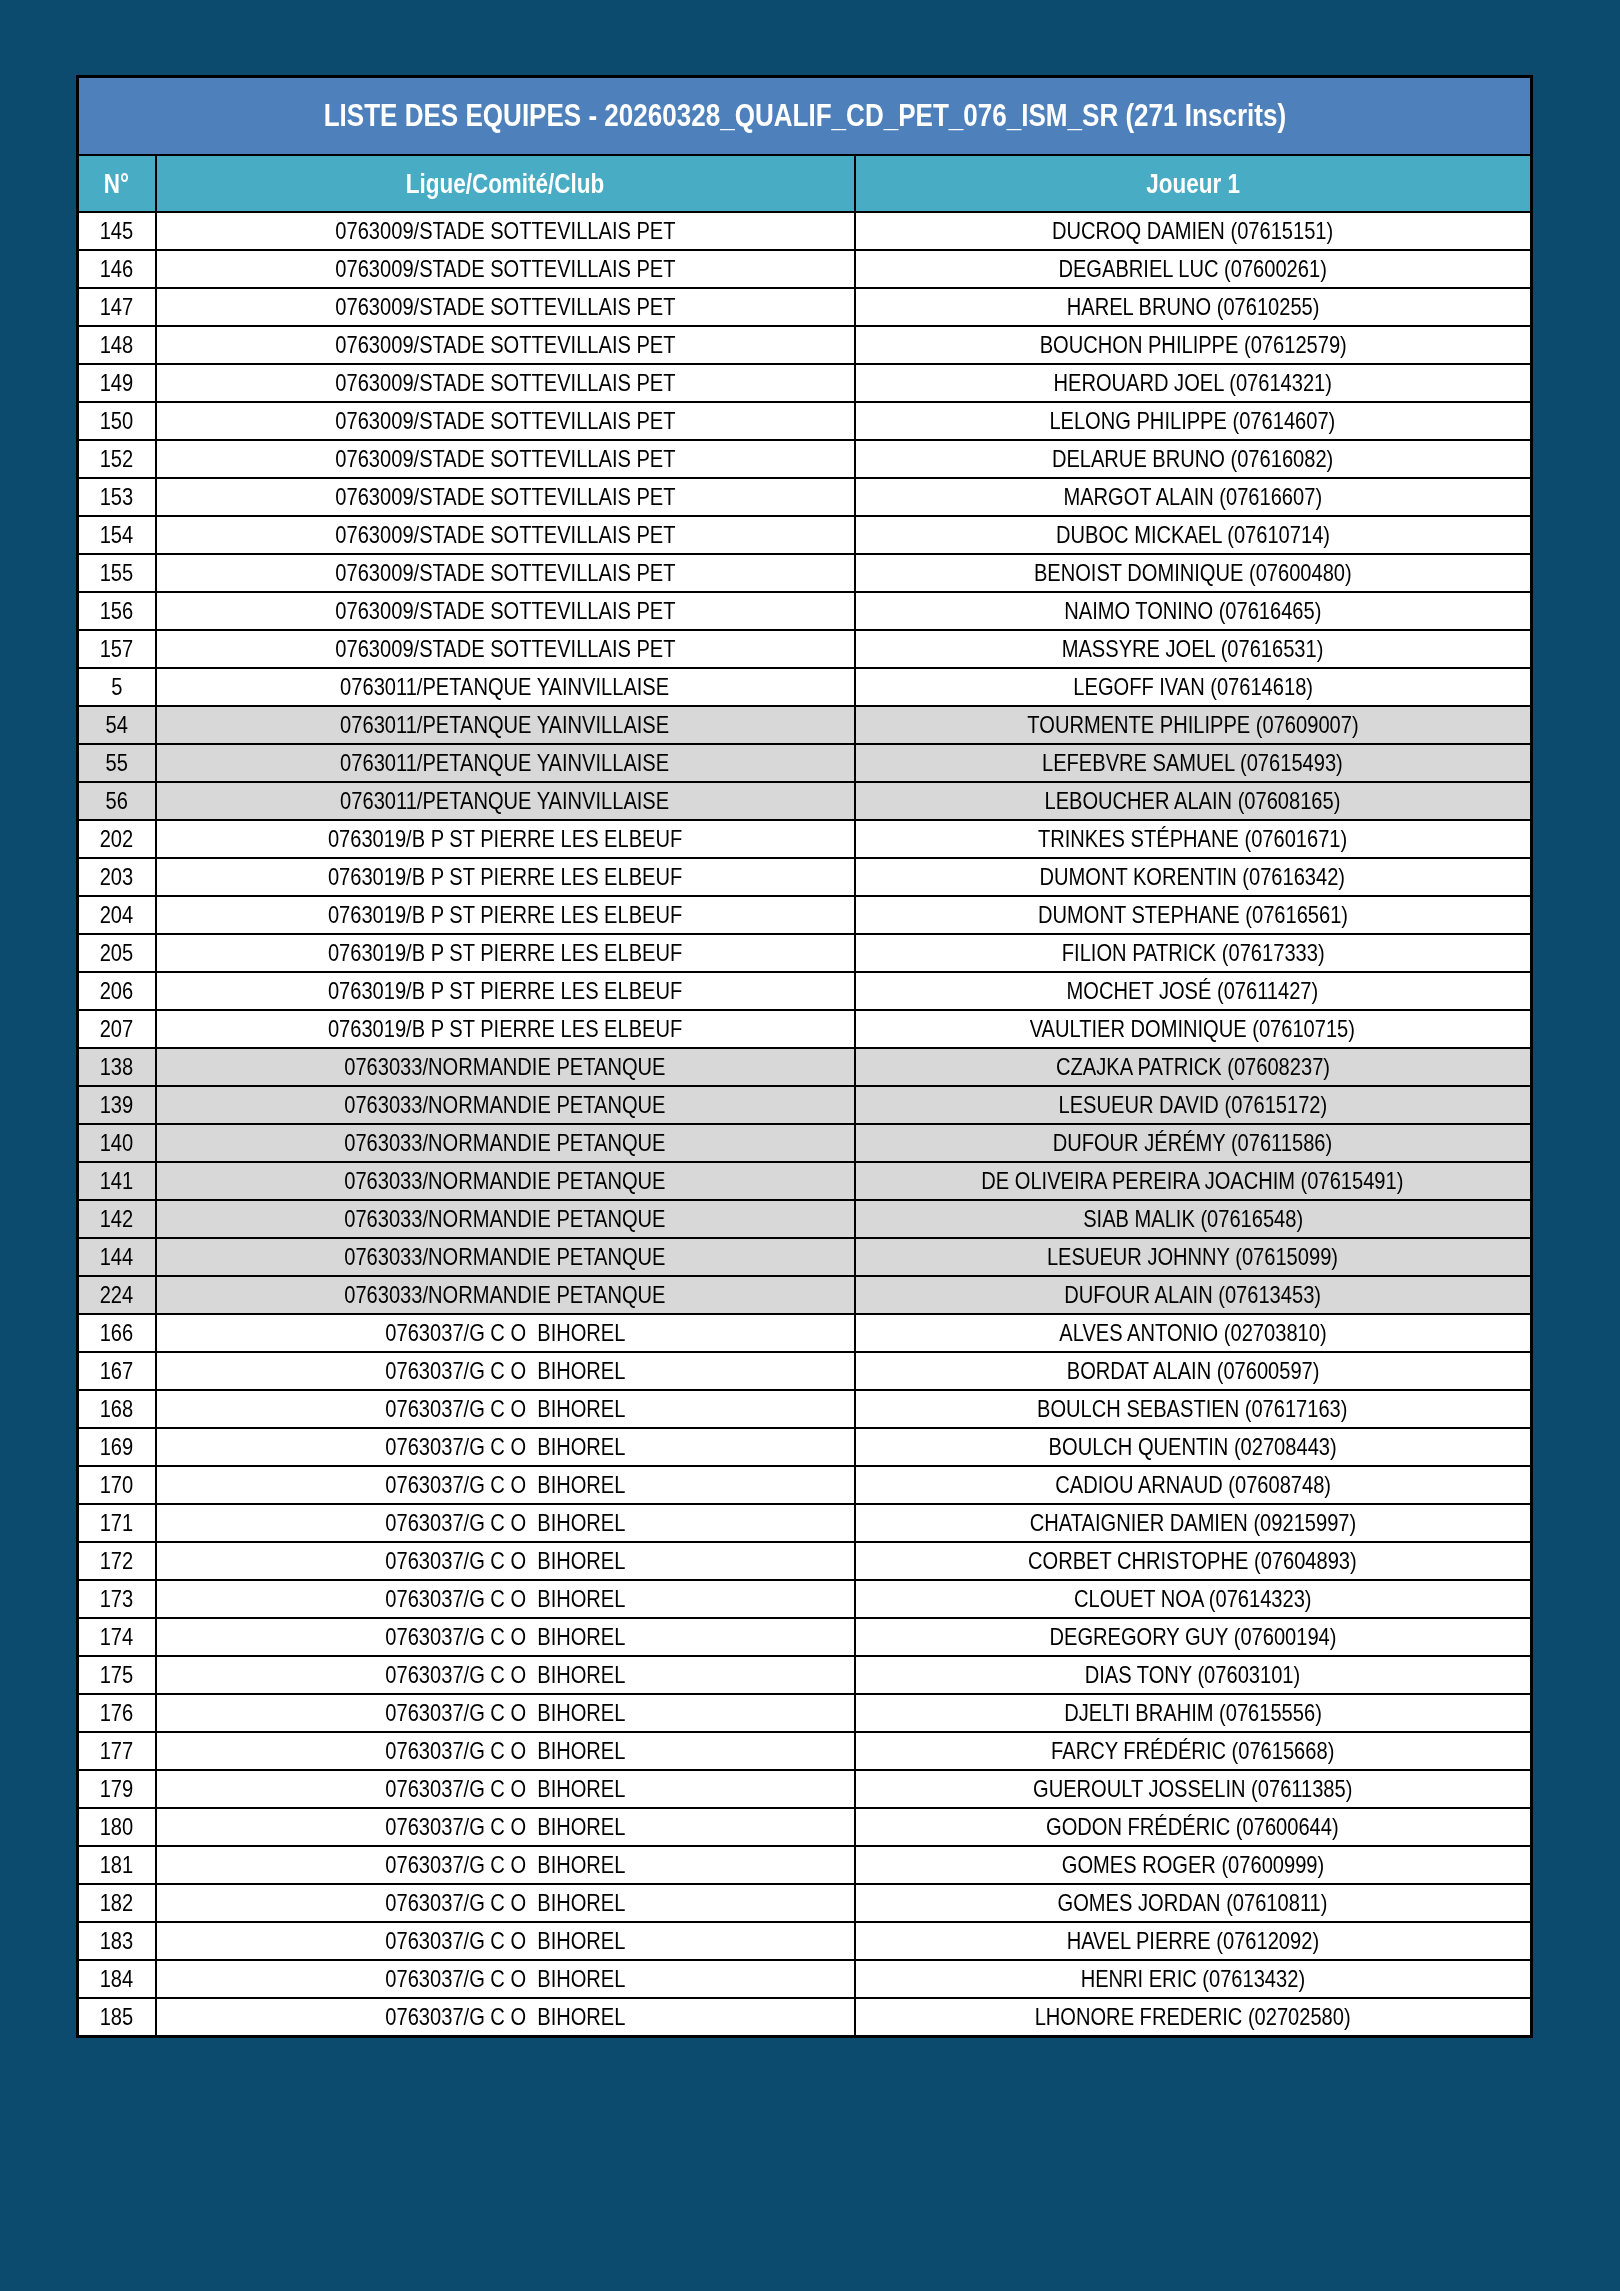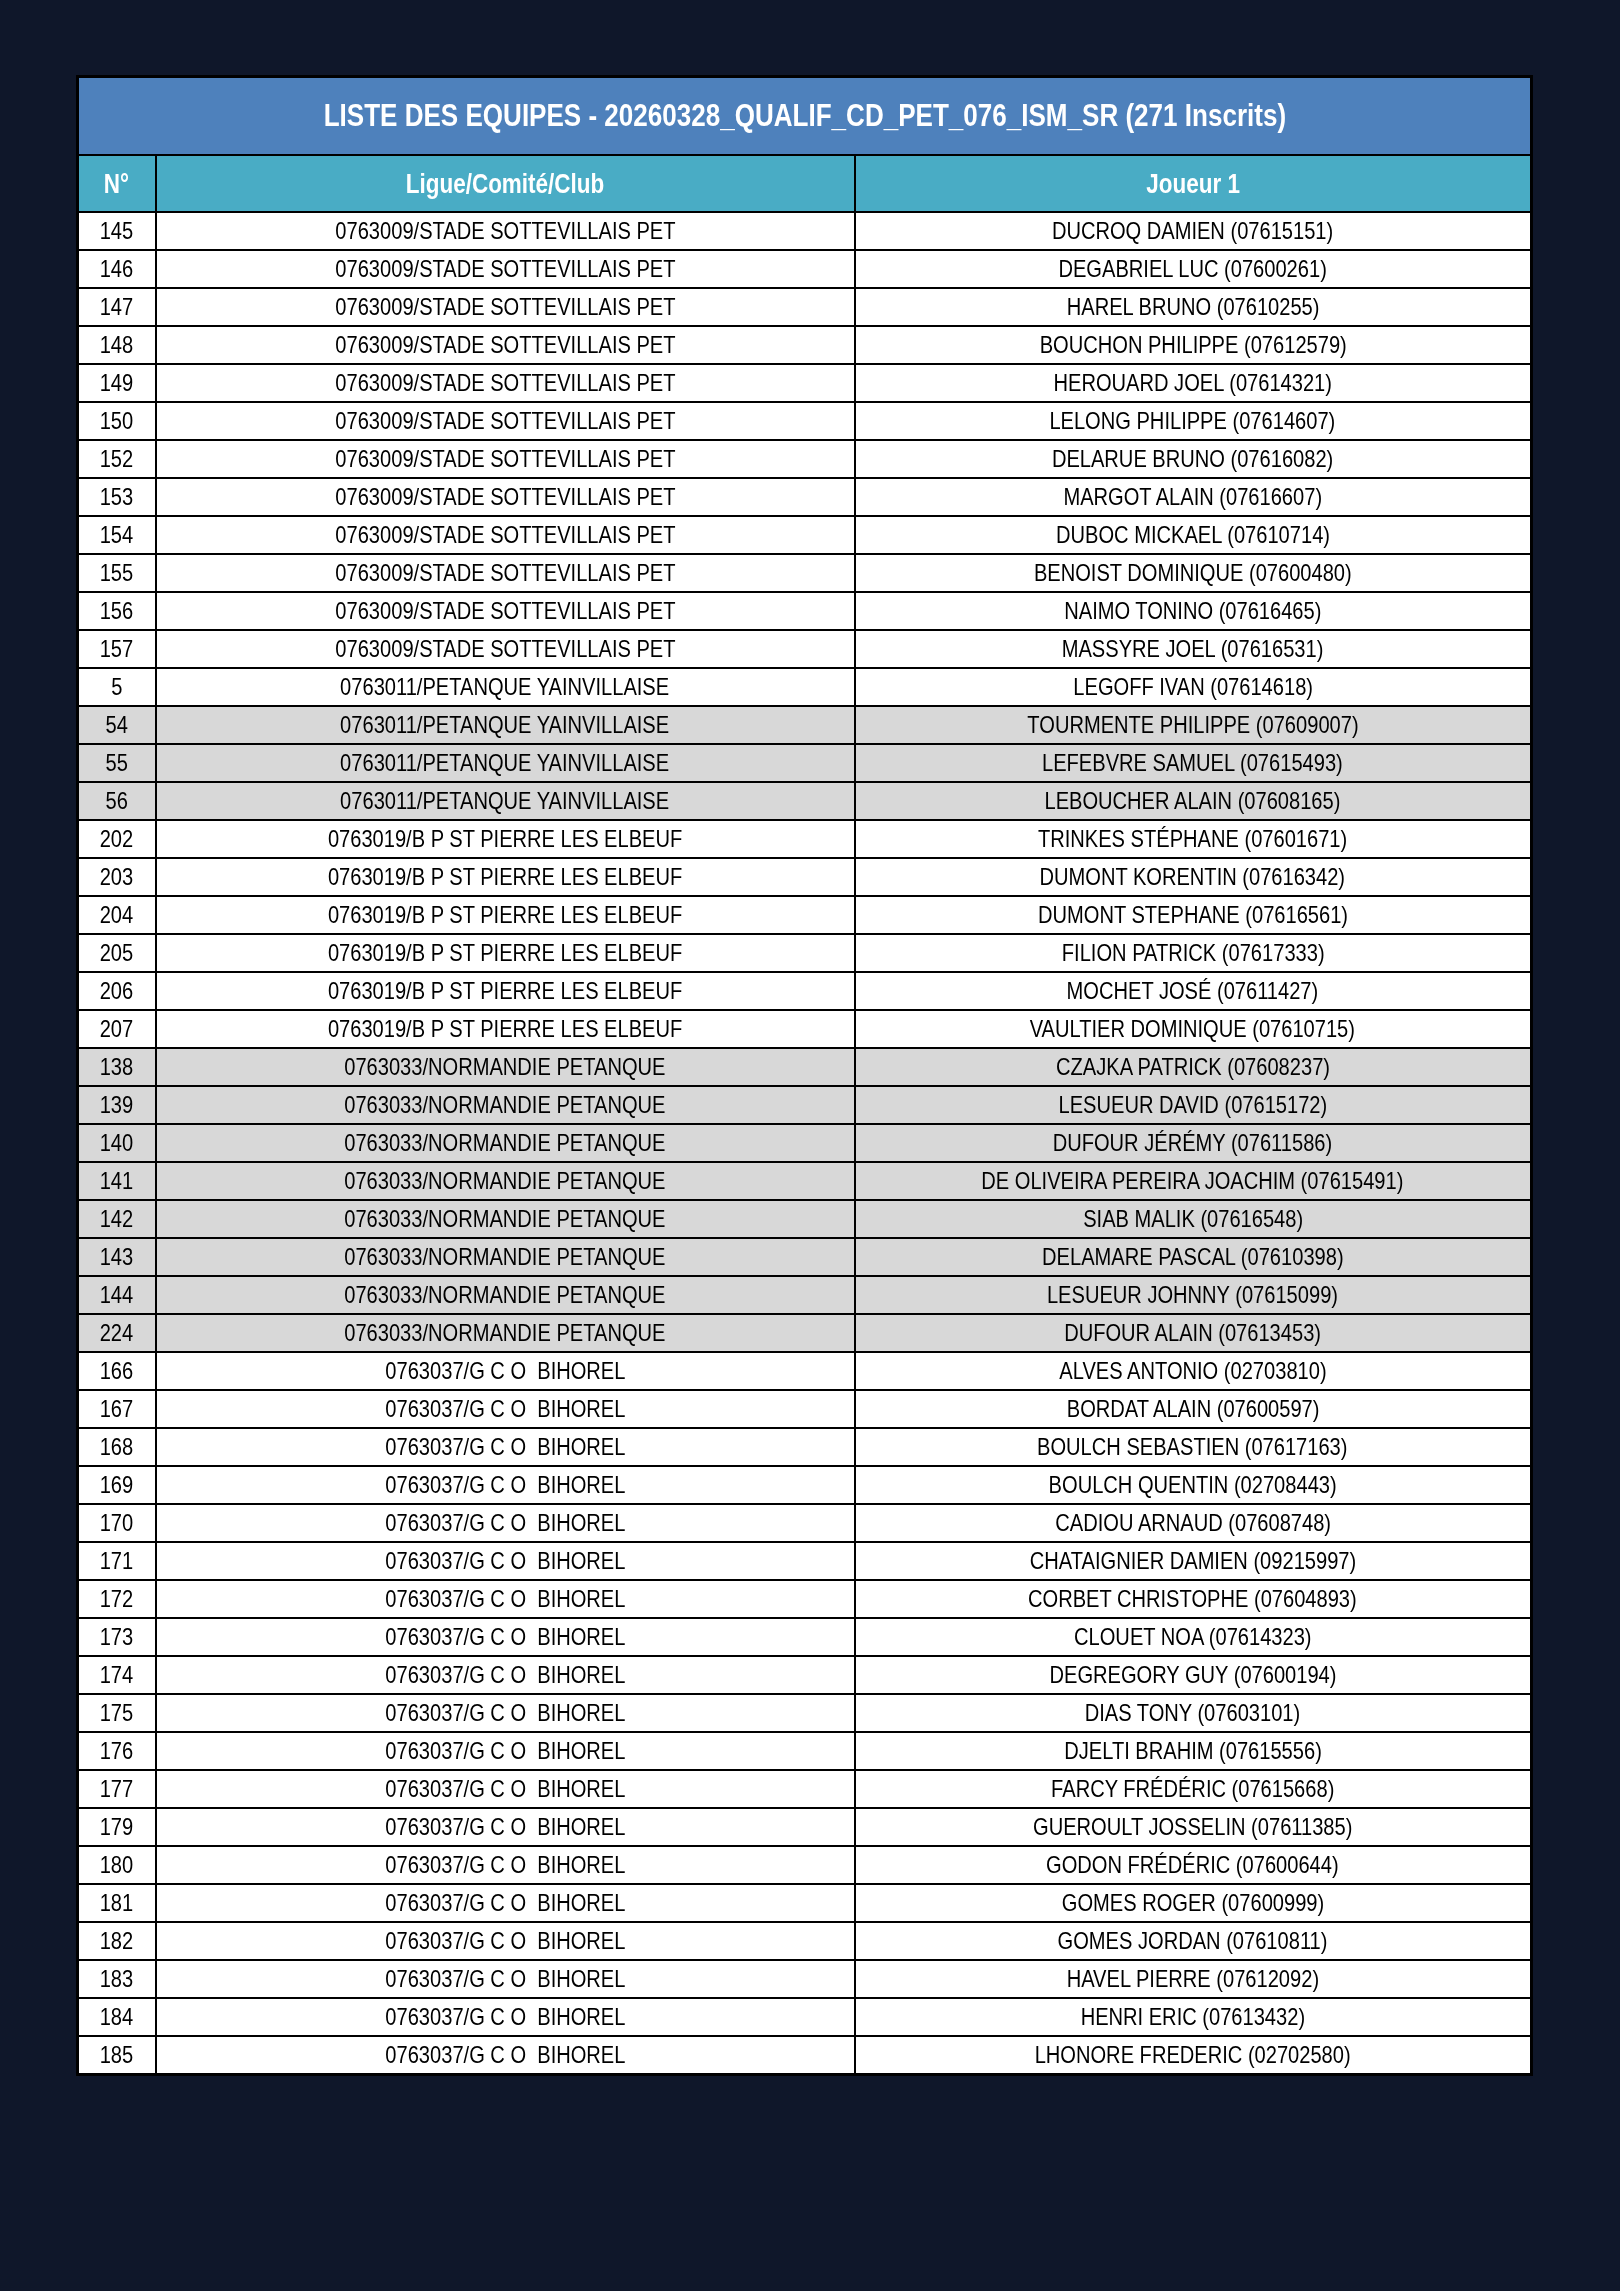--- a/index.html
+++ b/index.html
@@ -1,19 +1,19 @@
 <!DOCTYPE html>
 <html style="--title-blue: #4E81BC; --header-teal: #49ACC5; --row-gray: #D8D8D8;"><head>
 <meta charset="utf-8">
 <style>
   html,body{margin:0;padding:0;background:#ffffff;}
   .page{
     position:relative;
     width:1620px;height:2292px;
-    background:#0f172a;
+    background:#0c4a6e;
     font-family:"Liberation Sans","DejaVu Sans",sans-serif;
     overflow:hidden;
   }
   table.teams{
     position:absolute;
     left:76px;top:75px;
     width:1455px;
     border-collapse:collapse;
     table-layout:fixed;
     border:3.9px solid #000;
@@ -216,25 +216,20 @@
         <tr class="shaded">
           <td class="c-num"><span class="narrow">141</span></td>
           <td class="c-club"><span class="narrow">0763033/NORMANDIE PETANQUE</span></td>
           <td class="c-player"><span class="narrow">DE OLIVEIRA PEREIRA JOACHIM (07615491)</span></td>
         </tr>
         <tr class="shaded">
           <td class="c-num"><span class="narrow">142</span></td>
           <td class="c-club"><span class="narrow">0763033/NORMANDIE PETANQUE</span></td>
           <td class="c-player"><span class="narrow">SIAB MALIK (07616548)</span></td>
         </tr>
-        <tr class="shaded">
-          <td class="c-num"><span class="narrow">143</span></td>
-          <td class="c-club"><span class="narrow">0763033/NORMANDIE PETANQUE</span></td>
-          <td class="c-player"><span class="narrow">DELAMARE PASCAL (07610398)</span></td>
-        </tr>
         <tr class="shaded thick">
           <td class="c-num"><span class="narrow">144</span></td>
           <td class="c-club"><span class="narrow">0763033/NORMANDIE PETANQUE</span></td>
           <td class="c-player"><span class="narrow">LESUEUR JOHNNY (07615099)</span></td>
         </tr>
         <tr class="shaded">
           <td class="c-num"><span class="narrow">224</span></td>
           <td class="c-club"><span class="narrow">0763033/NORMANDIE PETANQUE</span></td>
           <td class="c-player"><span class="narrow">DUFOUR ALAIN (07613453)</span></td>
         </tr>

